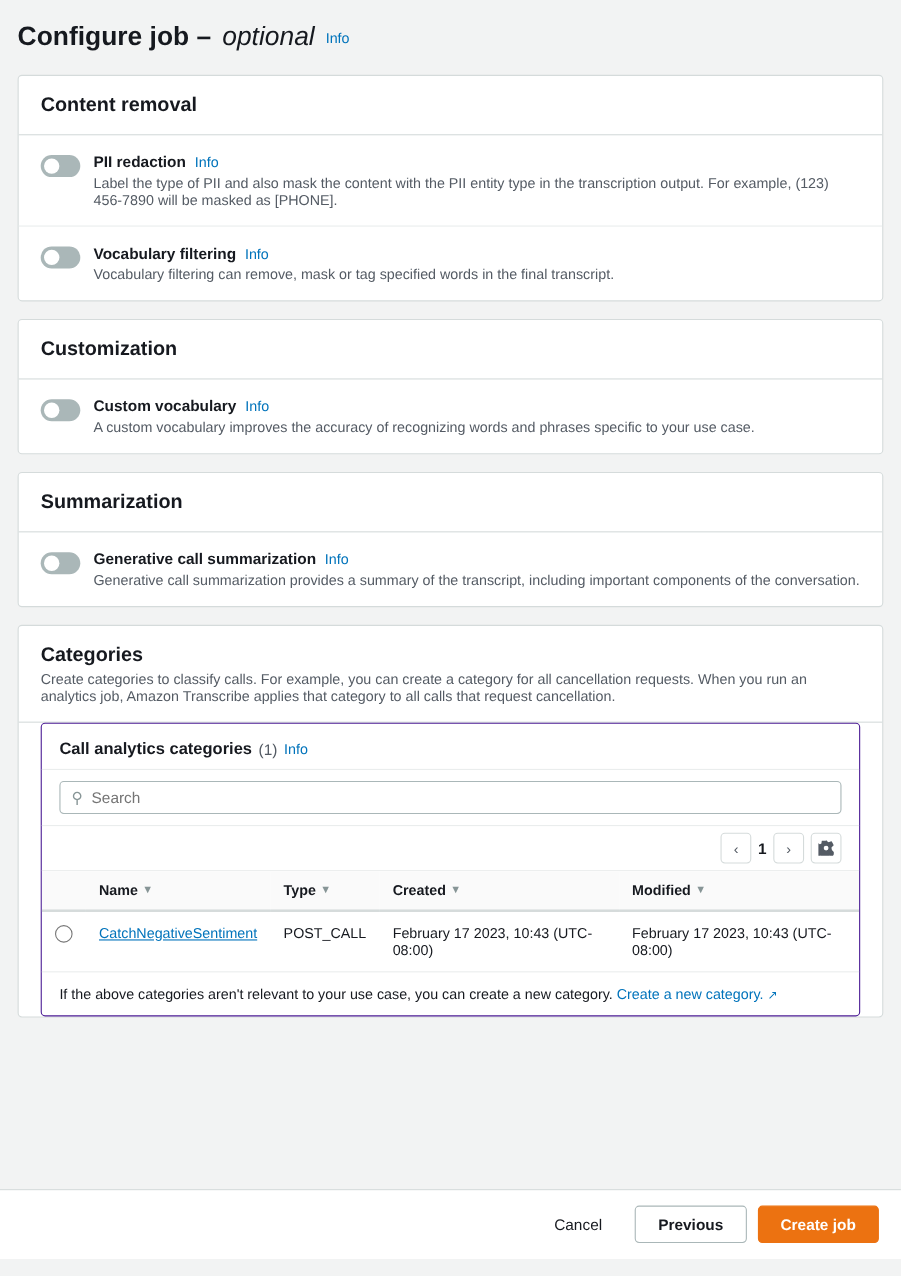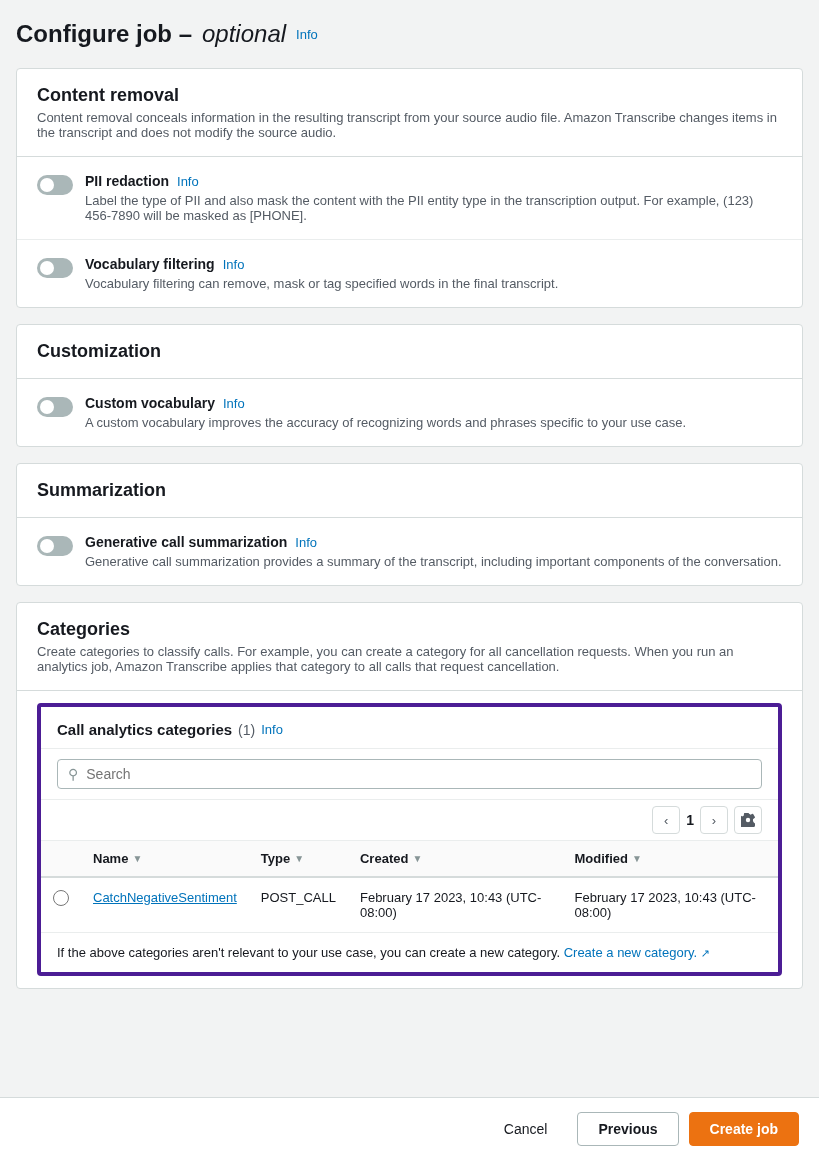--- a/index.html
+++ b/index.html
@@ -105,22 +105,22 @@
       top: 3px;
       left: 3px;
       width: 14px;
       height: 14px;
       background: white;
       border-radius: 50%;
       transition: left 0.2s;
     }
     
     .categories-inner {
-      margin: 12px 20px;
-      border: 4px solid #4c1d95;
+      margin: 0 20px;
+      border: 1px solid #4c1d95;
       border-radius: 4px;
       background: #fff;
     }
     .categories-inner-header {
       padding: 14px 16px 10px 16px;
       border-bottom: 1px solid #eaeded;
       display: flex;
       align-items: center;
       gap: 6px;
     }
@@ -228,21 +228,21 @@
       color: #16191f;
       border-top: 1px solid #eaeded;
     }
     .categories-footer a {
       color: #0073bb;
       text-decoration: none;
     }
     
     .bottom-bar {
       position: fixed;
-      bottom: 0;
+      bottom: 16px;
       left: 0;
       width: 819px;
       background: #fff;
       border-top: 1px solid #d5dbdb;
       padding: 14px 20px;
       display: flex;
       justify-content: flex-end;
       gap: 10px;
       z-index: 100;
     }
@@ -292,21 +292,20 @@
 
   <div class="page-title">
     <span>Configure job –</span>
     <em>optional</em>
     <a class="info-link">Info</a>
   </div>
 
   <div class="section-card">
     <div class="section-header">
       <div class="section-title">Content removal</div>
-      <div class="section-desc">Content removal conceals information in the resulting transcript from your source audio file. Amazon Transcribe changes items in the transcript and does not modify the source audio.</div>
     </div>
 
     <div class="toggle-row">
       <label class="toggle-switch">
         <input type="checkbox" style="">
         <div class="toggle-track"></div>
         <div class="toggle-thumb"></div>
       </label>
       <div class="toggle-label-group">
         <div class="toggle-label-title">

